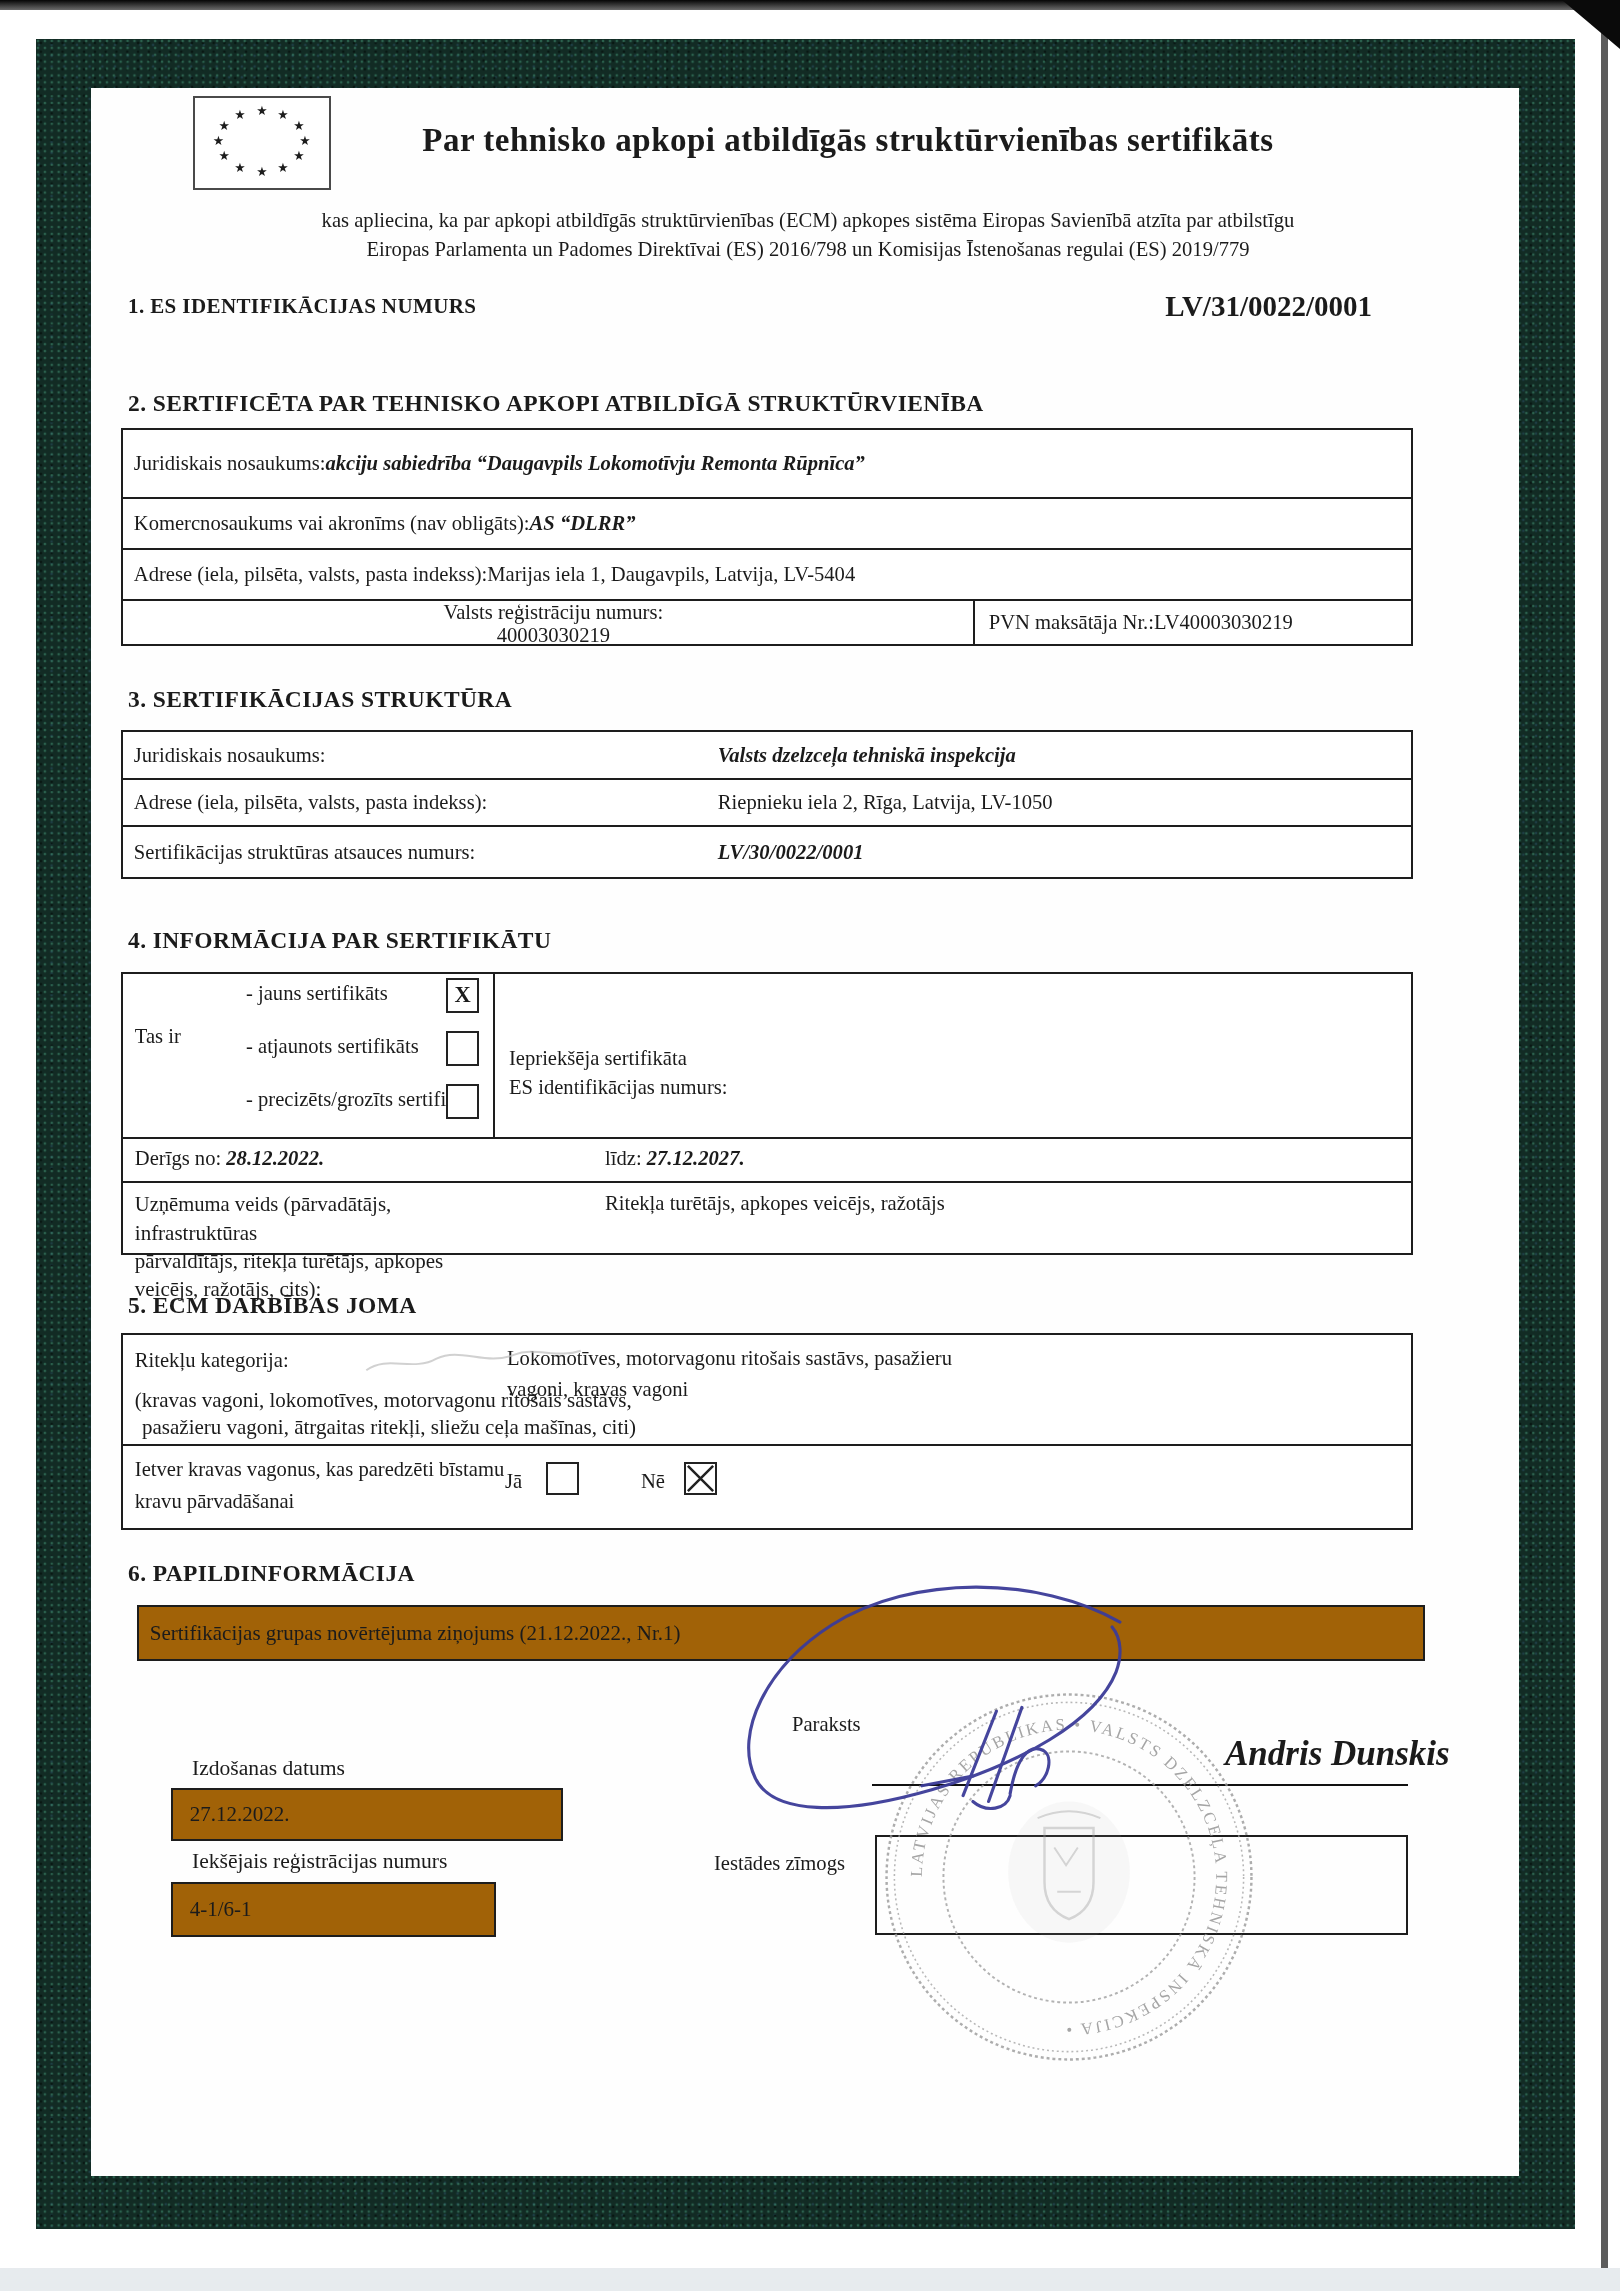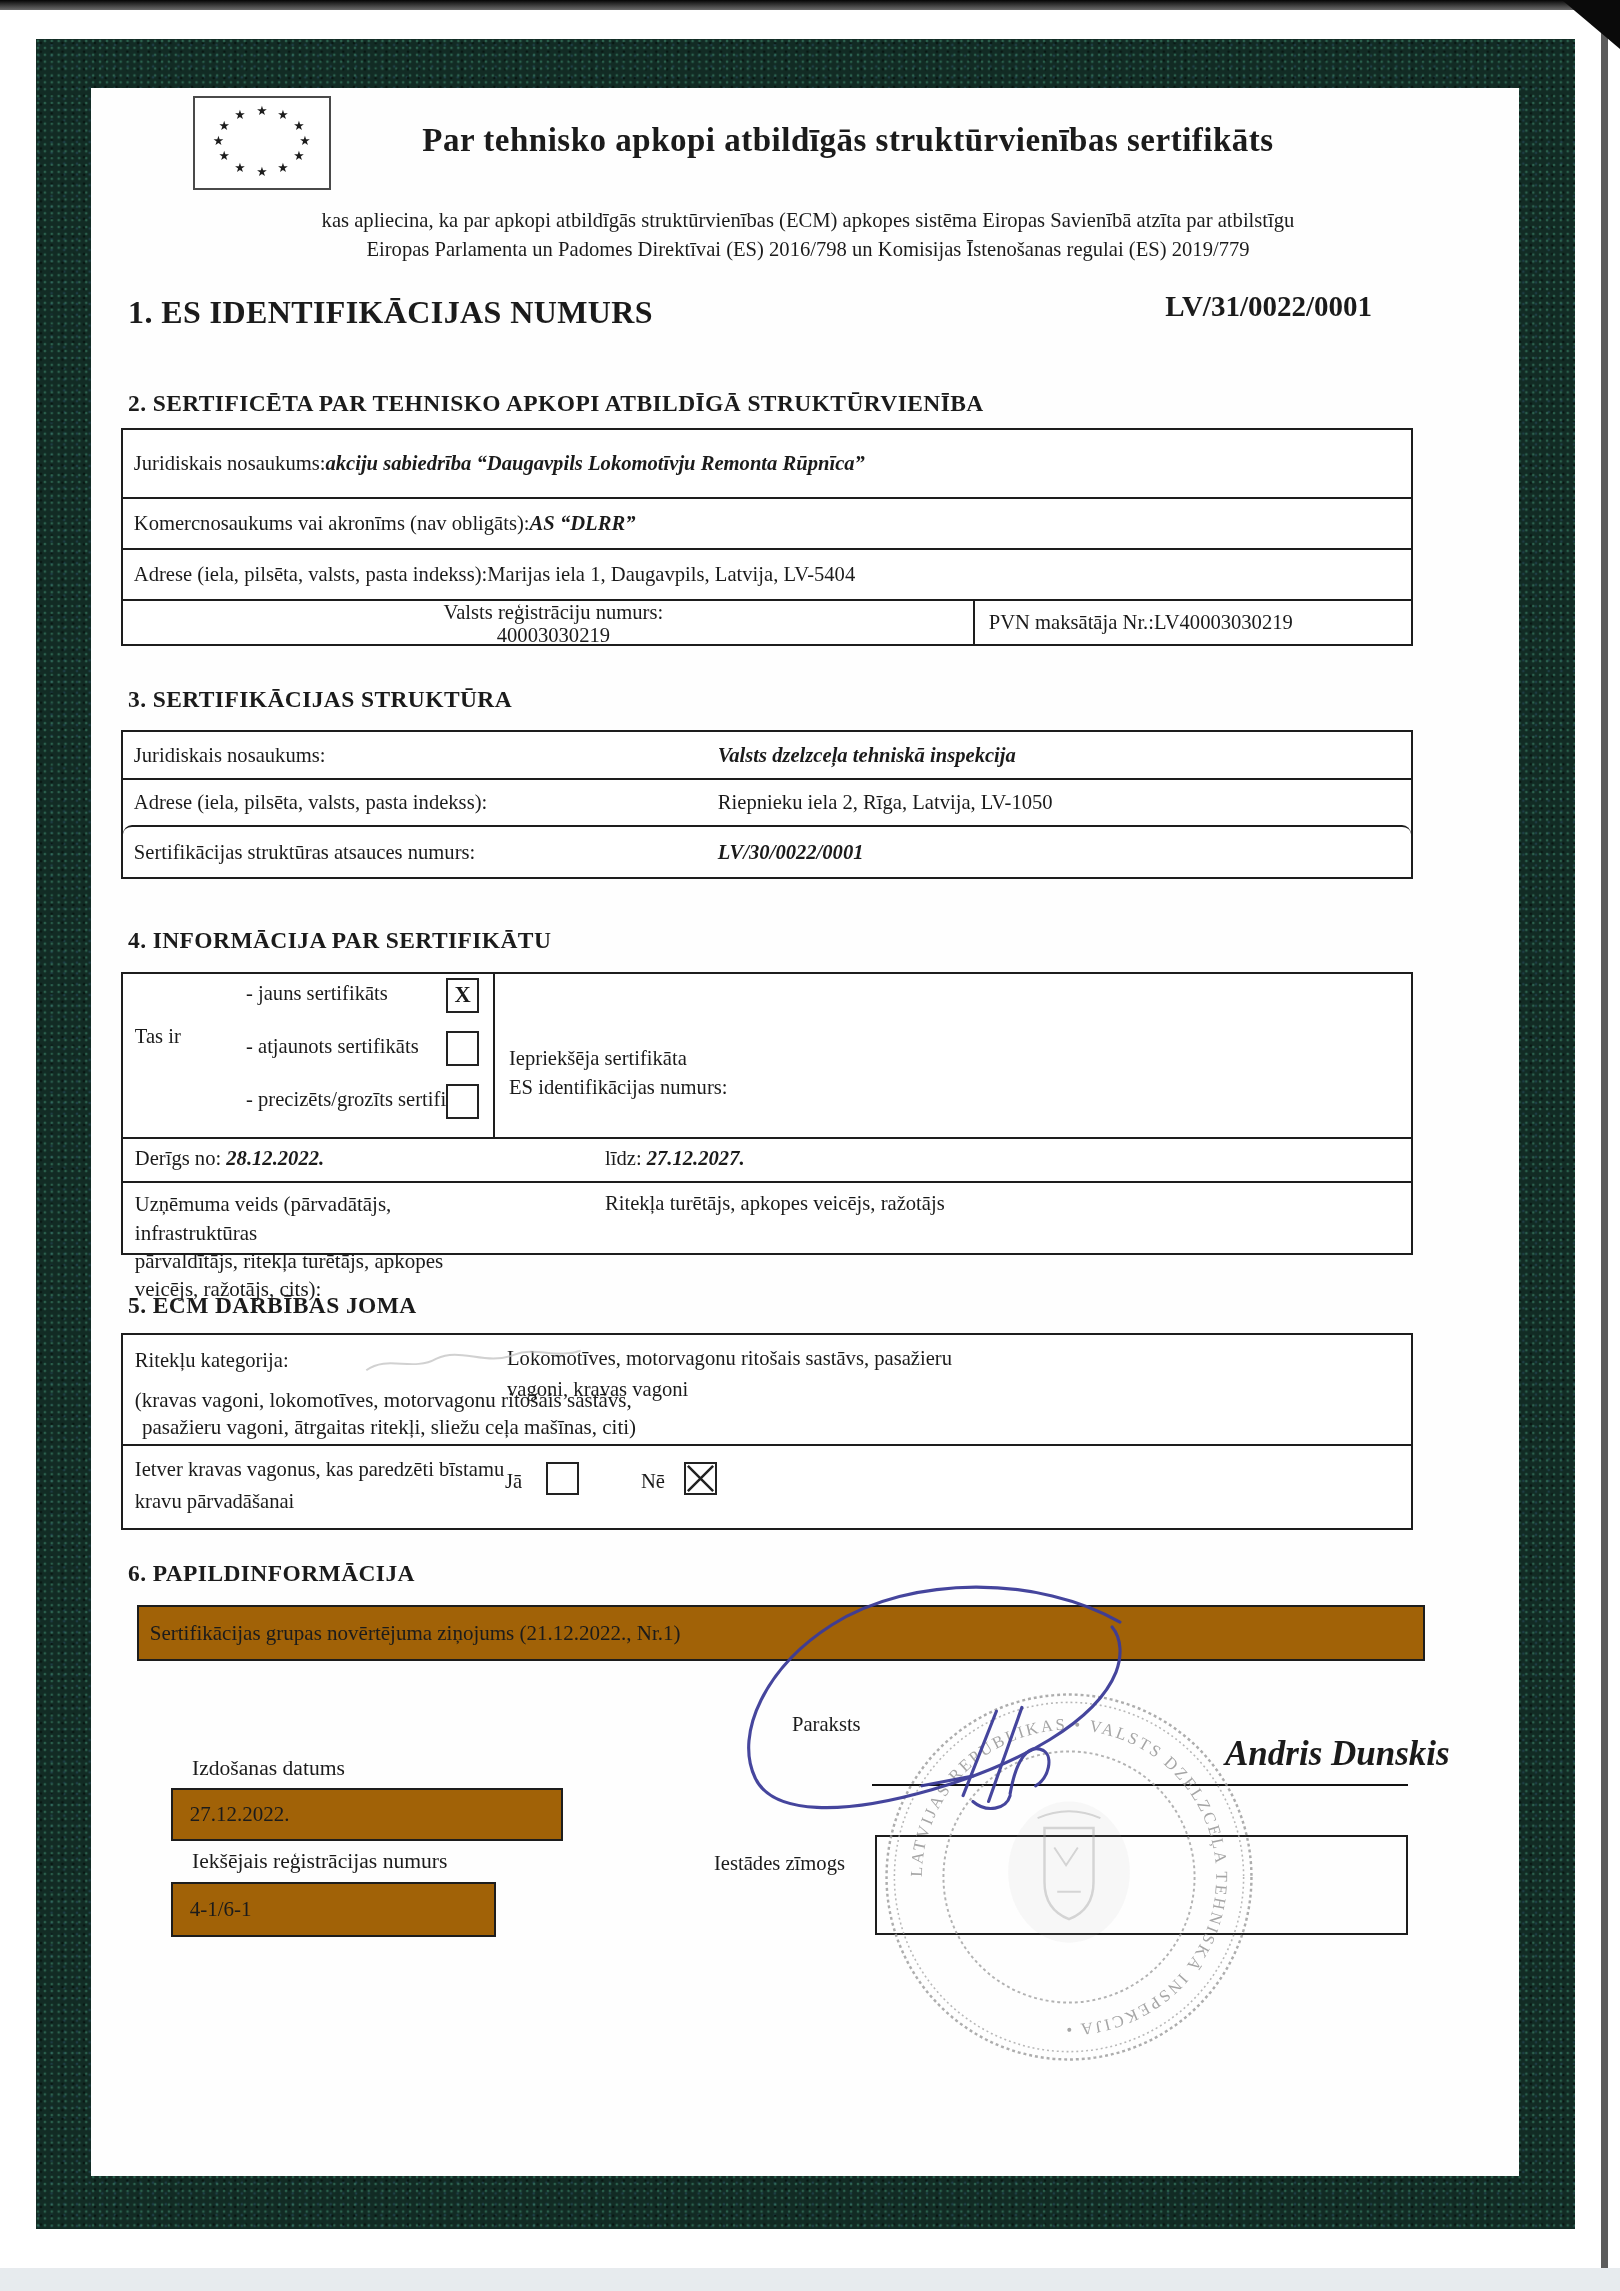--- a/index.html
+++ b/index.html
@@ -72,21 +72,21 @@
     <span class="star" style="left: 22.4px; top: 22px;">★</span>
     <span class="star" style="left: 38px; top: 11px;">★</span>
   </div>
 
 <div class="abs page-title">Par tehnisko apkopi atbildīgās struktūrvienības sertifikāts</div>
 <div class="abs subtitle">
   <span>kas apliecina, ka par apkopi atbildīgās struktūrvienības (ECM) apkopes sistēma Eiropas Savienībā atzīta par atbilstīgu</span><br>
   <span>Eiropas Parlamenta un Padomes Direktīvai (ES) 2016/798 un Komisijas Īstenošanas regulai (ES) 2019/779</span>
 </div>
 
-<div class="abs hd" style="left:128px;top:294px;font-size:32px;">1. ES IDENTIFIKĀCIJAS NUMURS</div>
+<div class="abs hd" style="left:128px;top:294px;font-size:21px;">1. ES IDENTIFIKĀCIJAS NUMURS</div>
 <div class="abs" style="left:1078px;top:290px;width:294px;text-align:right;font-weight:bold;font-size:29px;">LV/31/0022/0001</div>
 
 <div class="abs hd" style="left:128px;top:390px;">2. SERTIFICĒTA PAR TEHNISKO APKOPI ATBILDĪGĀ STRUKTŪRVIENĪBA</div>
 <div class="abs tbl" style="left:121px;top:428px;width:1288px;">
   <div class="row" style="height:67px;">
     <span>Juridiskais nosaukums: </span>
     <span class="bi">akciju sabiedrība “Daugavpils Lokomotīvju Remonta Rūpnīca”</span>
   </div>
   <div class="row" style="height:51px;">
     <span>Komercnosaukums vai akronīms (nav obligāts): </span>
@@ -111,21 +111,21 @@
 <div class="abs hd" style="left:128px;top:686px;">3. SERTIFIKĀCIJAS STRUKTŪRA</div>
 <div class="abs tbl" style="left:121px;top:730px;width:1288px;">
   <div class="row" style="height:46px;">
     <div style="flex:0 0 584px;">Juridiskais nosaukums:</div>
     <div class="bi">Valsts dzelzceļa tehniskā inspekcija</div>
   </div>
   <div class="row" style="height:47px;">
     <div style="flex:0 0 584px;">Adrese (iela, pilsēta, valsts, pasta indekss):</div>
     <div>Riepnieku iela 2, Rīga, Latvija, LV-1050</div>
   </div>
-  <div class="row" style="height:52px;border-radius:9px;">
+  <div class="row" style="height:52px;">
     <div style="flex:0 0 584px;">Sertifikācijas struktūras atsauces numurs:</div>
     <div class="bi">LV/30/0022/0001</div>
   </div>
 </div>
 
 <div class="abs hd" style="left:128px;top:927px;">4. INFORMĀCIJA PAR SERTIFIKĀTU</div>
 <div class="abs tbl" style="left:121px;top:972px;width:1288px;height:279px;position:absolute;">
   <div class="hline" style="top:163px;"></div>
   <div class="hline" style="top:207px;"></div>
   <div class="vline" style="left:370px;height:163px;"></div>

